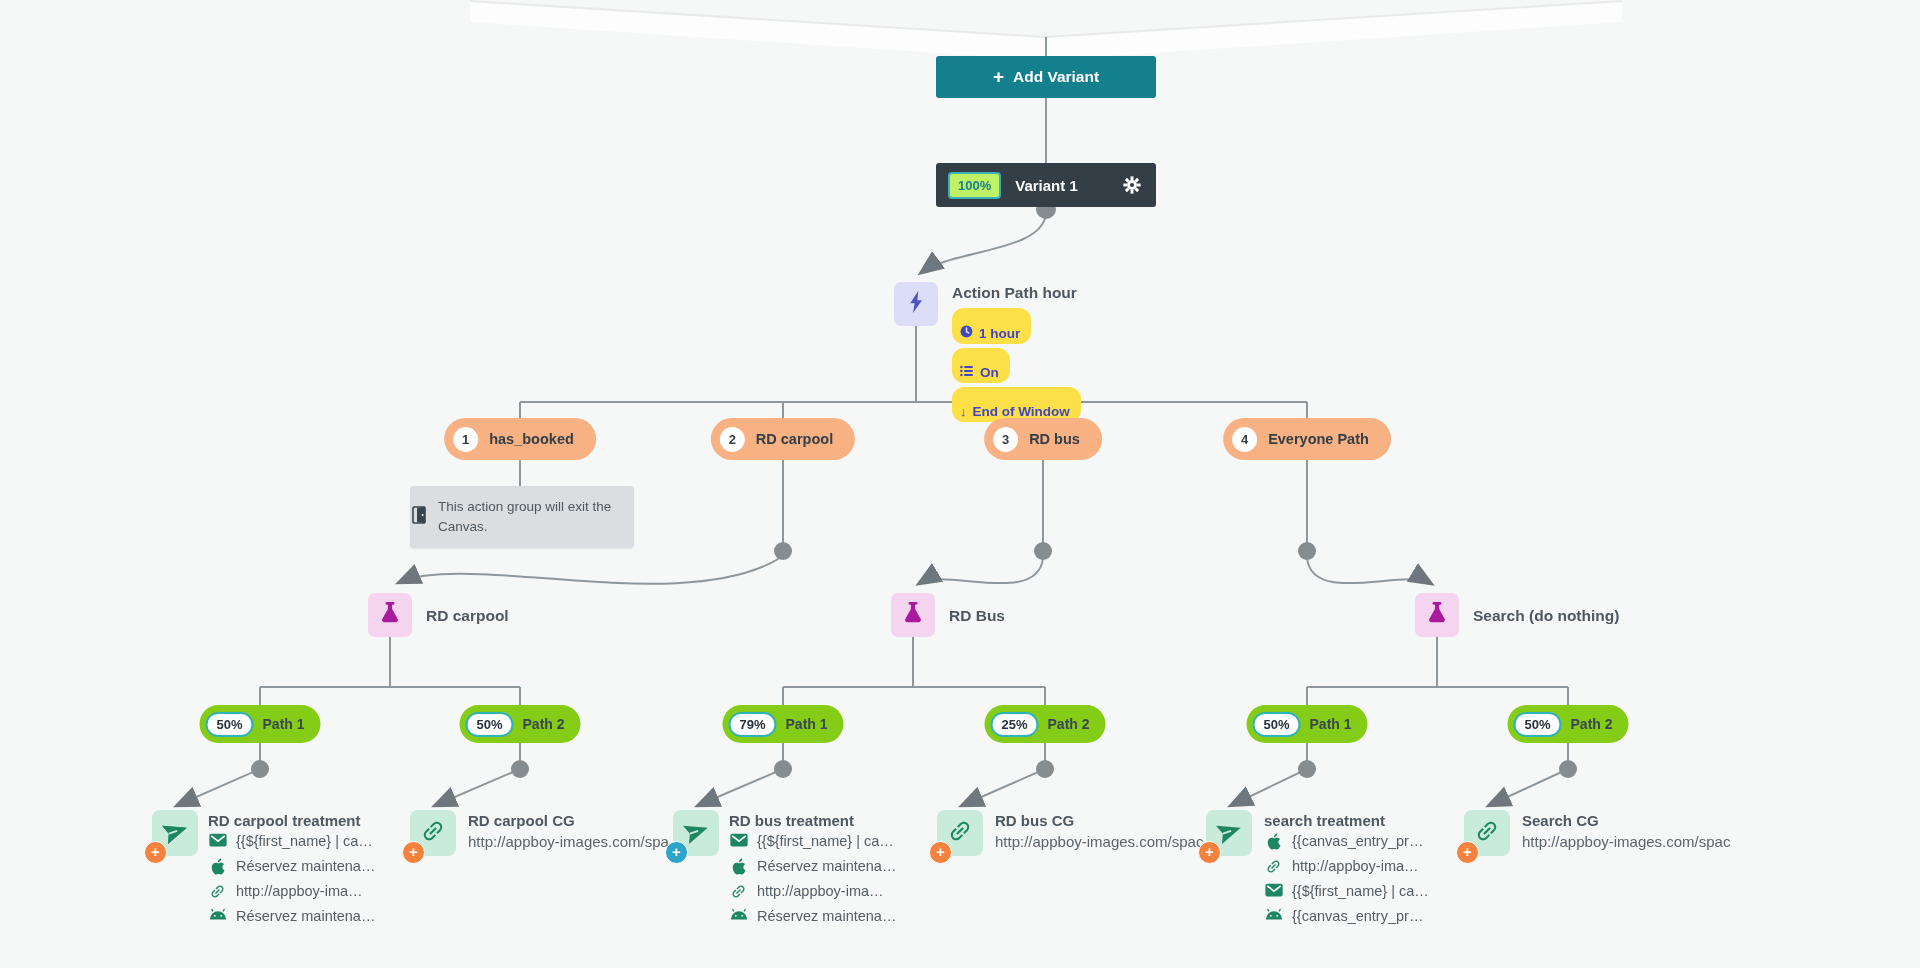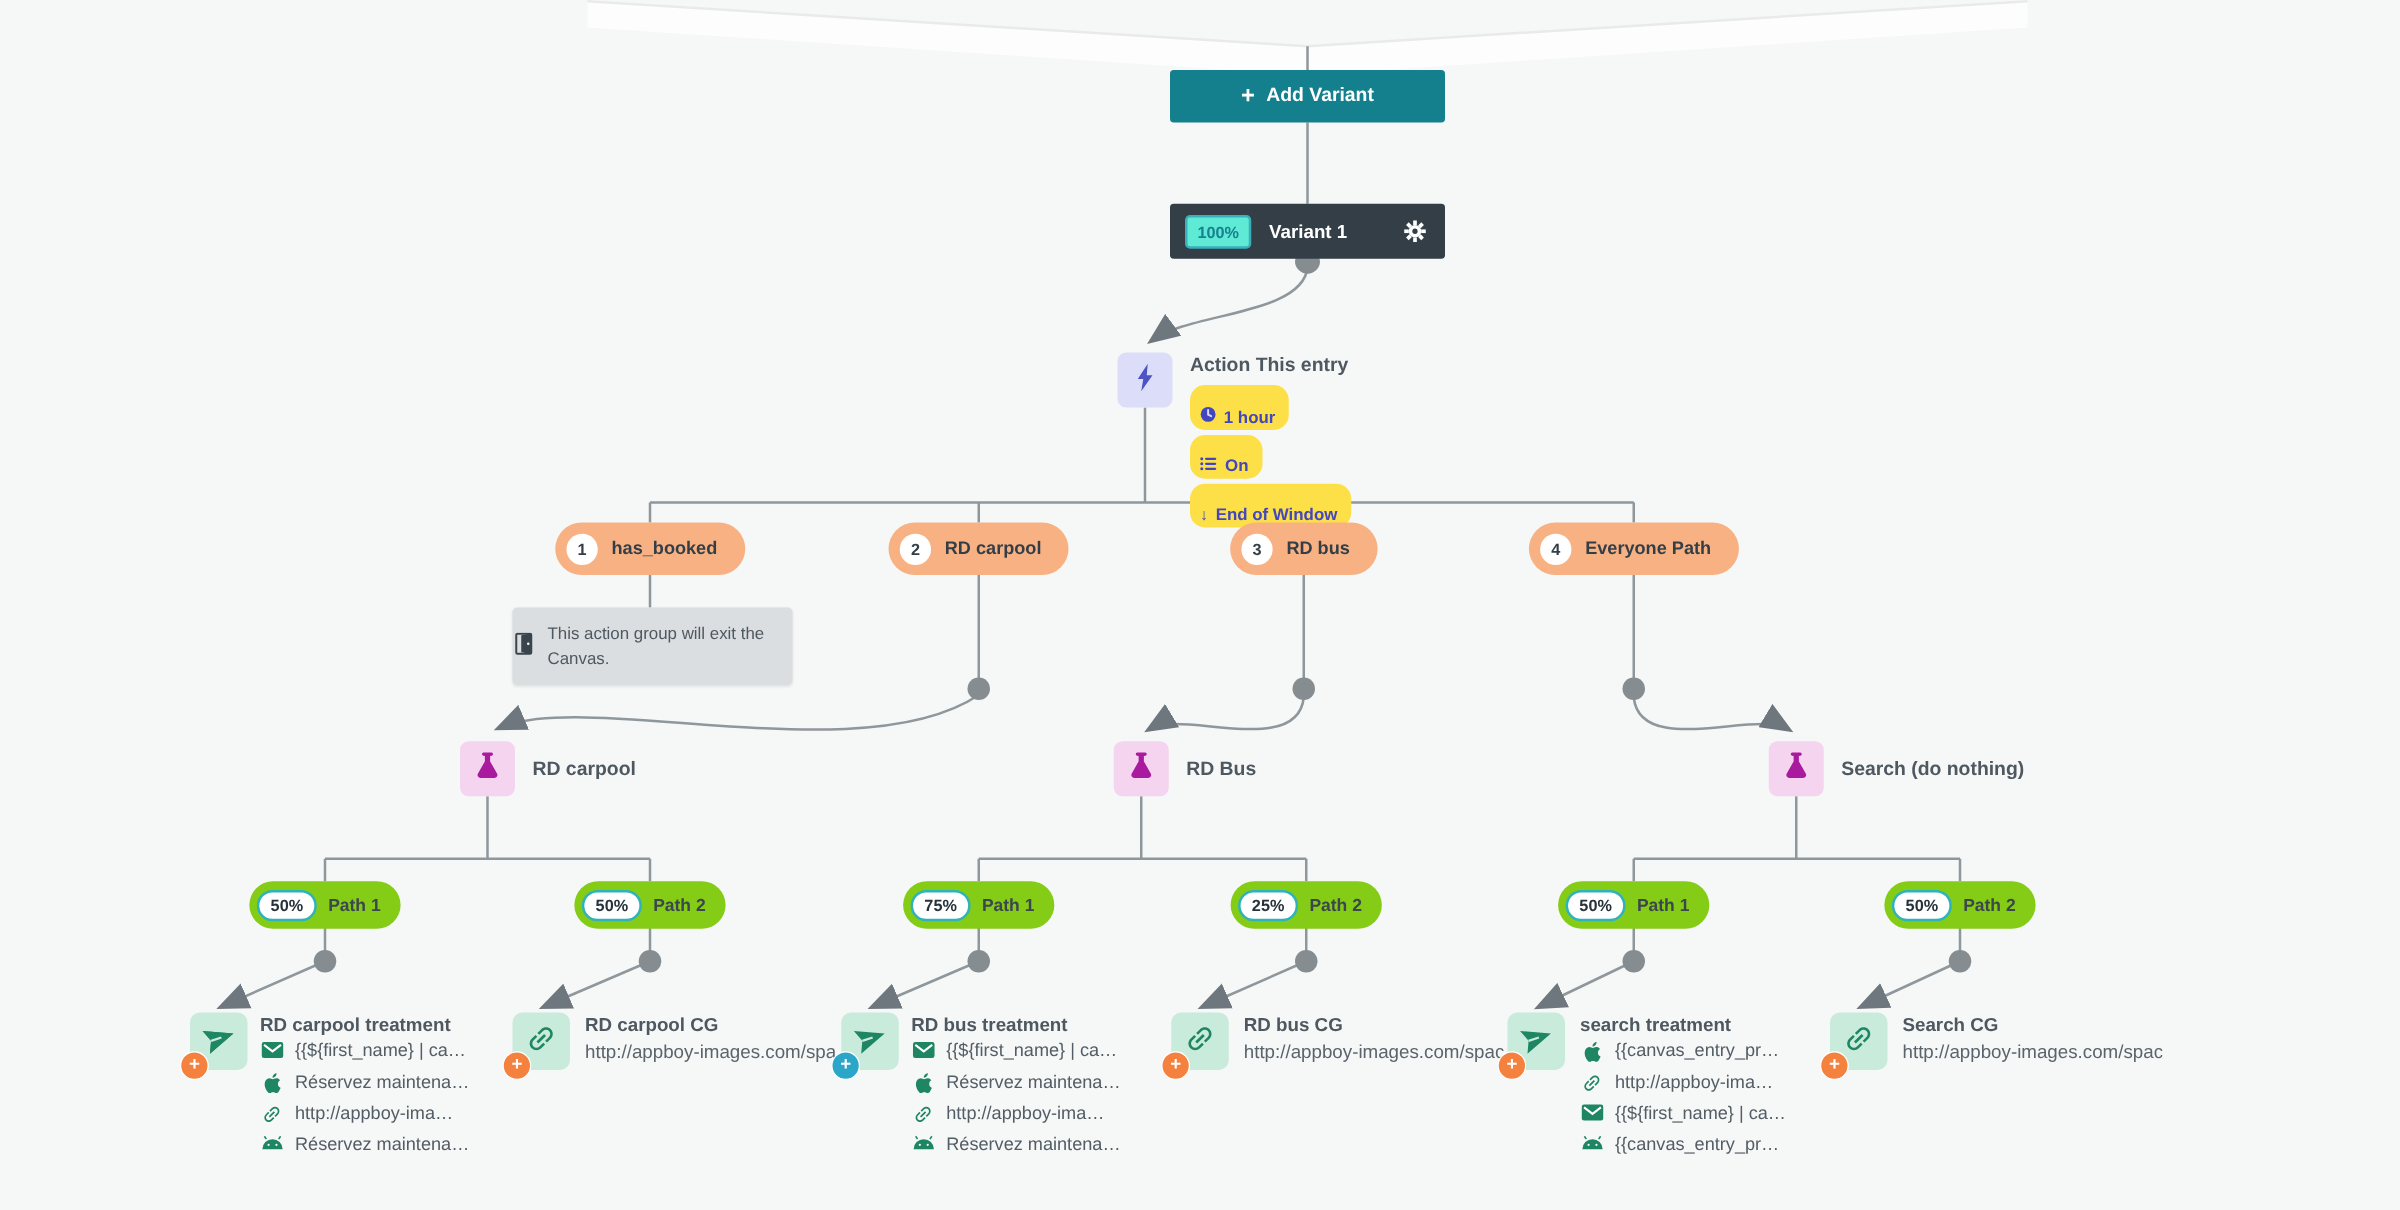--- a/index.html
+++ b/index.html
@@ -22,21 +22,21 @@
   }
   .plus-glyph{font-size:19px;font-weight:bold;line-height:1;position:relative;top:-1px;}
 
   
   .variant-node{
     position:absolute;left:936px;top:163px;width:220px;height:44px;
     background:#333e47;border-radius:3px;
     display:flex;align-items:center;cursor:pointer;
   }
   .pct-badge{
-    margin-left:12px;background:#5eead4;border:2px solid #3ab0bb;border-radius:4px;
+    margin-left:12px;background:#bef264;border:2px solid #3ab0bb;border-radius:4px;
     color:#17818f;font-weight:bold;font-size:13px;padding:4px 8px;
   }
   .variant-name{color:#fff;font-weight:bold;font-size:15px;margin-left:14px;flex:1;}
   .gear-btn{width:24px;height:24px;margin-right:12px;cursor:pointer;display:flex;align-items:center;justify-content:center;}
 
   
   .icon-square{
     position:absolute;width:44px;height:44px;border-radius:7px;
     display:flex;align-items:center;justify-content:center;cursor:pointer;
   }
@@ -208,21 +208,21 @@
     </span>
   </div>
 
   <div class="icon-square sq-lavender" style="left:894px;top:282px;">
     <span>
       <svg width="20" height="24" viewBox="0 0 20 24">
           <path d="M12.2,1 L4.2,13.2 h4.4 L7,23 L16,10.2 h-4.6 Z" fill="#4d53c4"></path>
         </svg>
     </span>
   </div>
-  <div class="node-label" style="left:952px;top:284px;">Action This entry</div>
+  <div class="node-label" style="left:952px;top:284px;">Action Path hour</div>
   <div class="ap-badges">
     <span class="ap-badge">
       <span>
         <svg width="13" height="13" viewBox="0 0 14 14">
             <circle cx="7" cy="7" r="6.4" fill="#4247c0"></circle>
             <path d="M7,3.2 V7.2 L9.6,8.6" stroke="#d7daf6" stroke-width="1.7" fill="none" stroke-linecap="round"></path>
           </svg>
       </span>
       <span>1 hour</span>
     </span>
@@ -309,21 +309,21 @@
 
   <div class="path-pill" style="left:260px;">
     <span class="pct-pill">50%</span>
     <span class="plabel">Path 1</span>
   </div>
   <div class="path-pill" style="left:520px;">
     <span class="pct-pill">50%</span>
     <span class="plabel">Path 2</span>
   </div>
   <div class="path-pill" style="left:783px;">
-    <span class="pct-pill">75%</span>
+    <span class="pct-pill">79%</span>
     <span class="plabel">Path 1</span>
   </div>
   <div class="path-pill" style="left:1045px;">
     <span class="pct-pill">25%</span>
     <span class="plabel">Path 2</span>
   </div>
   <div class="path-pill" style="left:1307px;">
     <span class="pct-pill">50%</span>
     <span class="plabel">Path 1</span>
   </div>

